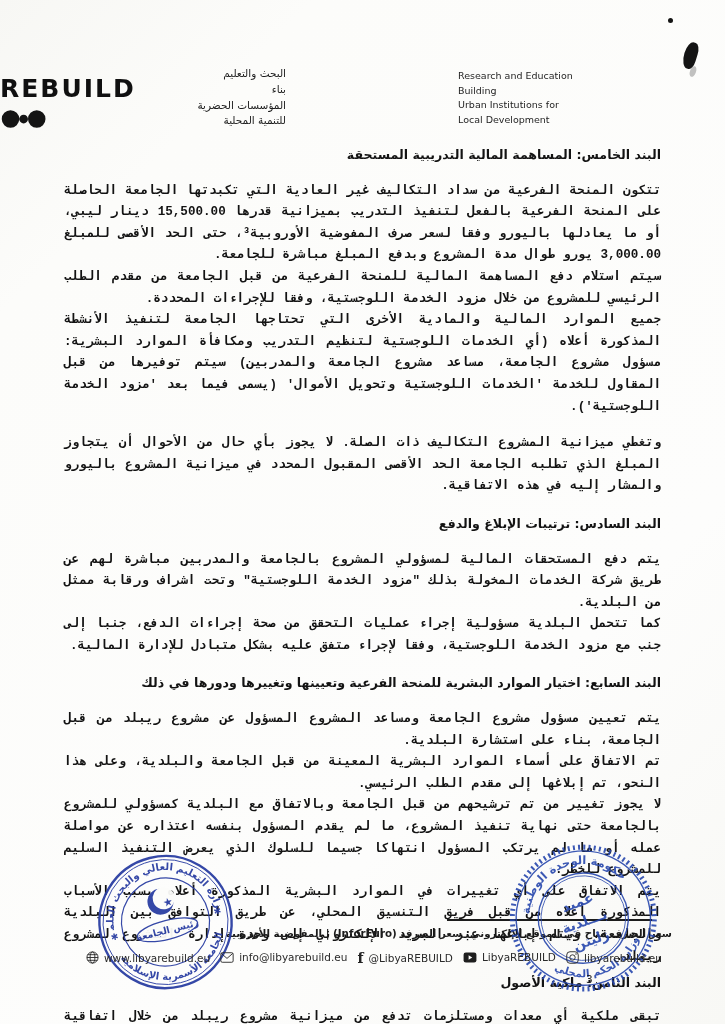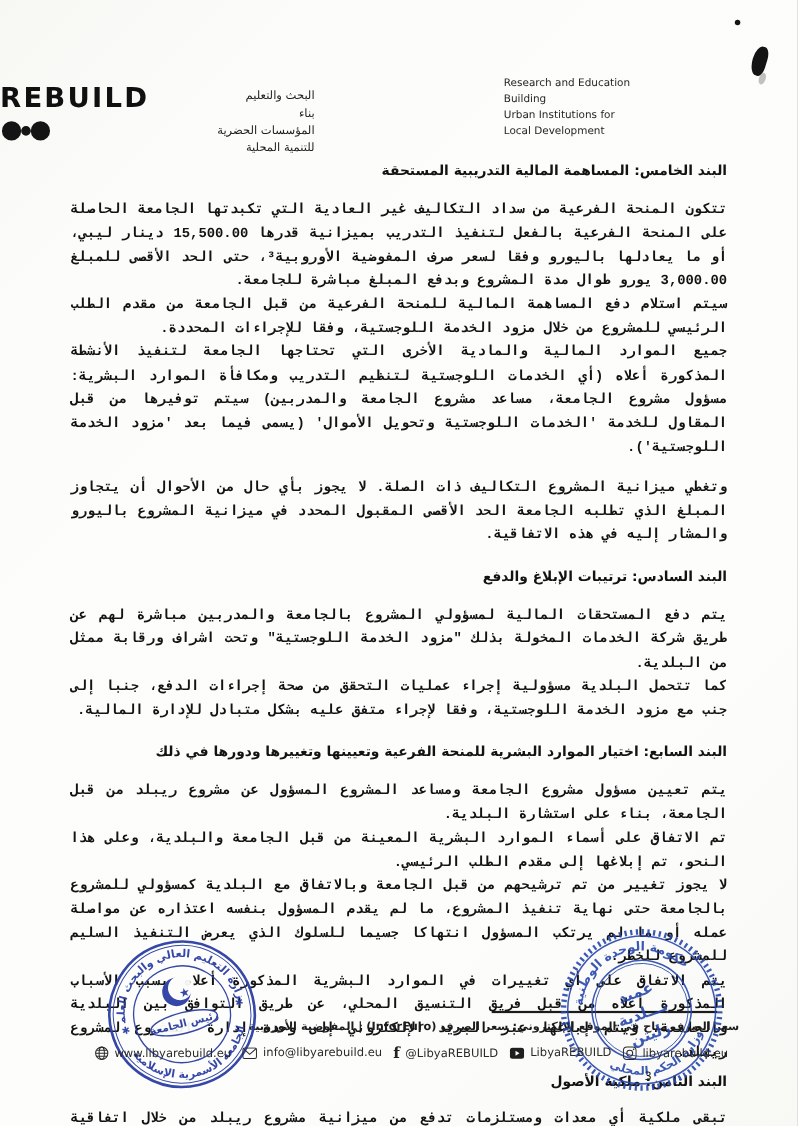--- a/index.html
+++ b/index.html
@@ -2,21 +2,21 @@
 <html lang="ar"><head>
 <meta charset="utf-8">
 <style>
   html,body{margin:0;padding:0;background:#d9d9d6;}
   .page{
     position:relative;width:725px;height:1024px;margin:0 auto;overflow:hidden;
     background:linear-gradient(135deg,#f7f7f4 0%,#fcfcfa 18%,#fdfdfc 70%,#f8f8f5 100%);
     font-family:"DejaVu Sans",sans-serif;color:#151515;
   }
   
-  .logo-ar{position:absolute;left:166px;top:80px;width:120px;text-align:right;direction:rtl;
+  .logo-ar{position:absolute;left:166px;top:66px;width:120px;text-align:right;direction:rtl;
     font-size:10.5px;line-height:1.5;color:#1d1d1d;}
   .logo-center{position:absolute;left:0;right:0;top:74px;}
   .brand-word{font-size:25px;font-weight:bold;letter-spacing:2px;color:#101010;}
   .brand-wave{margin-top:4px;}
   .logo-en{position:absolute;left:458px;top:69px;font-size:9.5px;line-height:1.55;color:#1f1f1f;}
   
   .content{position:absolute;top:144px;left:64px;width:597px;direction:rtl;text-align:justify;
     font-size:12.6px;line-height:21.6px;font-weight:bold;color:#131313;}
   .sec-h{font-size:12.6px;font-weight:bold;margin:15px 0 15px;}
   .sec-h.first{margin-top:0;}

